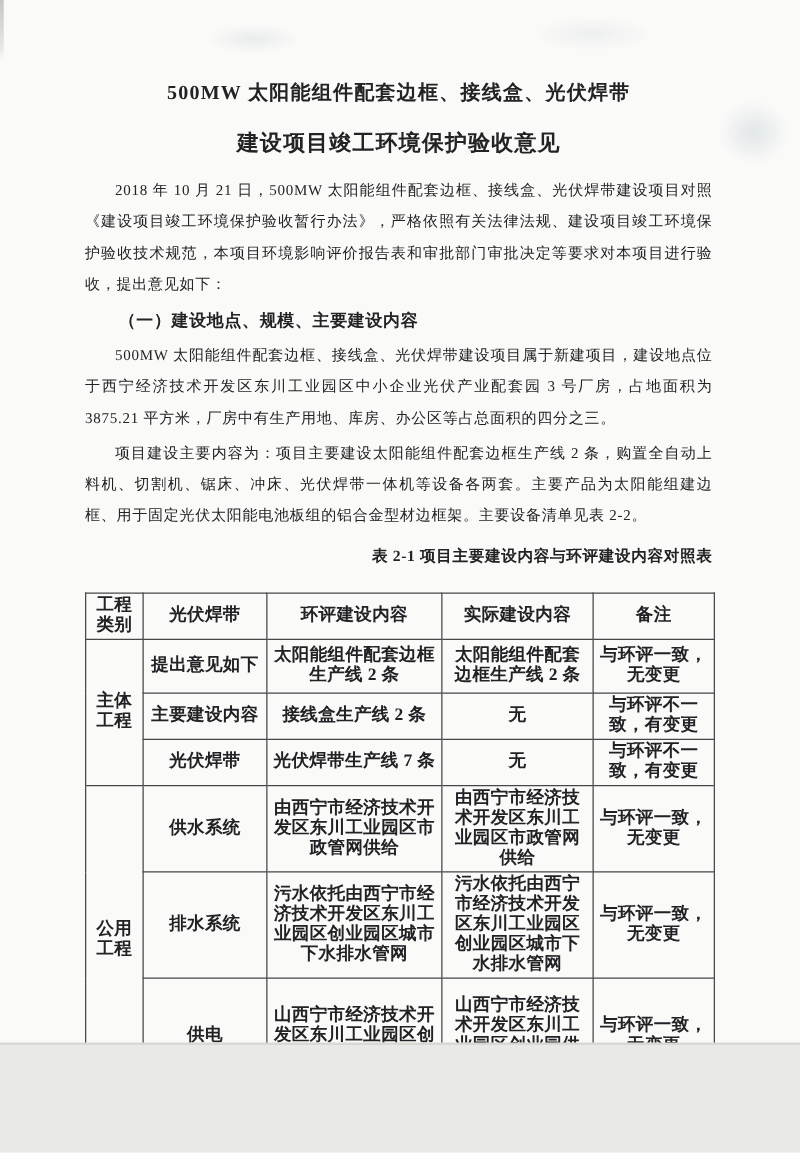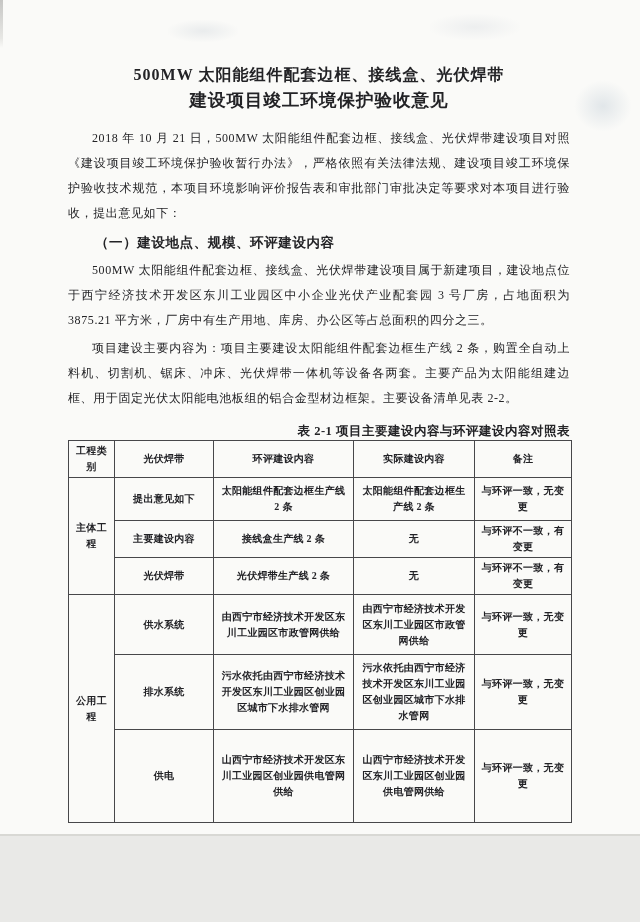--- a/index.html
+++ b/index.html
@@ -39,21 +39,21 @@
   }
   .title {
     text-align: center;
     font-weight: bold;
     font-size: 16px;
     letter-spacing: 1px;
     line-height: 22px;
   }
   .title.second {
     font-size: 17.5px;
-    margin-top: 3px;
+    margin-top: 17px;
   }
   .bodytext {
     margin: 0;
     font-size: 12px;
     letter-spacing: .6px;
     line-height: 25px;
     text-align: justify;
     text-indent: 2em;
   }
   .intro { margin-top: 15px; }
@@ -68,25 +68,25 @@
   .h-gap { margin-top: 4px; }
   .p-gap { margin-top: 3px; }
   .tbl-caption {
     margin-top: 12px;
     text-align: right;
     font-weight: bold;
     font-size: 12.5px;
     letter-spacing: .5px;
   }
   table.cmp {
-    margin-top: 0;
+    margin-top: 20px;
     width: 503px;
     border-collapse: collapse;
     table-layout: fixed;
-    font-size: 10px;
+    font-size: 14px;
     font-weight: 600;
     color: #222226;
   }
   table.cmp th, table.cmp td {
     border: 1.4px solid #47474a;
     text-align: center;
     vertical-align: middle;
     padding: 2px 4px;
     line-height: 16px;
     letter-spacing: .3px;
@@ -117,21 +117,21 @@
   <div class="edge-sliver"></div>
   <div class="smudge-a"></div>
   <div class="smudge-b"></div>
   <div class="smudge-c"></div>
 
   <div class="title">500MW 太阳能组件配套边框、接线盒、光伏焊带</div>
   <div class="title second">建设项目竣工环境保护验收意见</div>
 
   <p class="bodytext intro">2018 年 10 月 21 日，500MW 太阳能组件配套边框、接线盒、光伏焊带建设项目对照《建设项目竣工环境保护验收暂行办法》，严格依照有关法律法规、建设项目竣工环境保护验收技术规范，本项目环境影响评价报告表和审批部门审批决定等要求对本项目进行验收，提出意见如下：</p>
 
-  <p class="heading h-gap">（一）建设地点、规模、环评建设内容</p>
+  <p class="heading h-gap">（一）建设地点、规模、主要建设内容</p>
 
   <p class="bodytext p-gap">500MW 太阳能组件配套边框、接线盒、光伏焊带建设项目属于新建项目，建设地点位于西宁经济技术开发区东川工业园区中小企业光伏产业配套园 3 号厂房，占地面积为 3875.21 平方米，厂房中有生产用地、库房、办公区等占总面积的四分之三。</p>
   <p class="bodytext p-gap">项目建设主要内容为：项目主要建设太阳能组件配套边框生产线 2 条，购置全自动上料机、切割机、锯床、冲床、光伏焊带一体机等设备各两套。主要产品为太阳能组建边框、用于固定光伏太阳能电池板组的铝合金型材边框架。主要设备清单见表 2-2。</p>
 
   <div class="tbl-caption">表 2-1  项目主要建设内容与环评建设内容对照表</div>
 
   <table class="cmp">
     <colgroup>
       <col style="width:46px">
       <col style="width:99px">
@@ -155,21 +155,21 @@
         <td>与环评一致，无变更</td>
       </tr>
       <tr class="r-box">
         <td>主要建设内容</td>
         <td>接线盒生产线 2 条</td>
         <td>无</td>
         <td>与环评不一致，有变更</td>
       </tr>
       <tr class="r-ribbon">
         <td>光伏焊带</td>
-        <td>光伏焊带生产线 2 条</td>
+        <td>光伏焊带生产线 7 条</td>
         <td>无</td>
         <td>与环评不一致，有变更</td>
       </tr>
       <tr class="r-water">
         <td rowspan="3">公用工程</td>
         <td>供水系统</td>
         <td>由西宁市经济技术开发区东川工业园区市政管网供给</td>
         <td>由西宁市经济技术开发区东川工业园区市政管网供给</td>
         <td>与环评一致，无变更</td>
       </tr>

